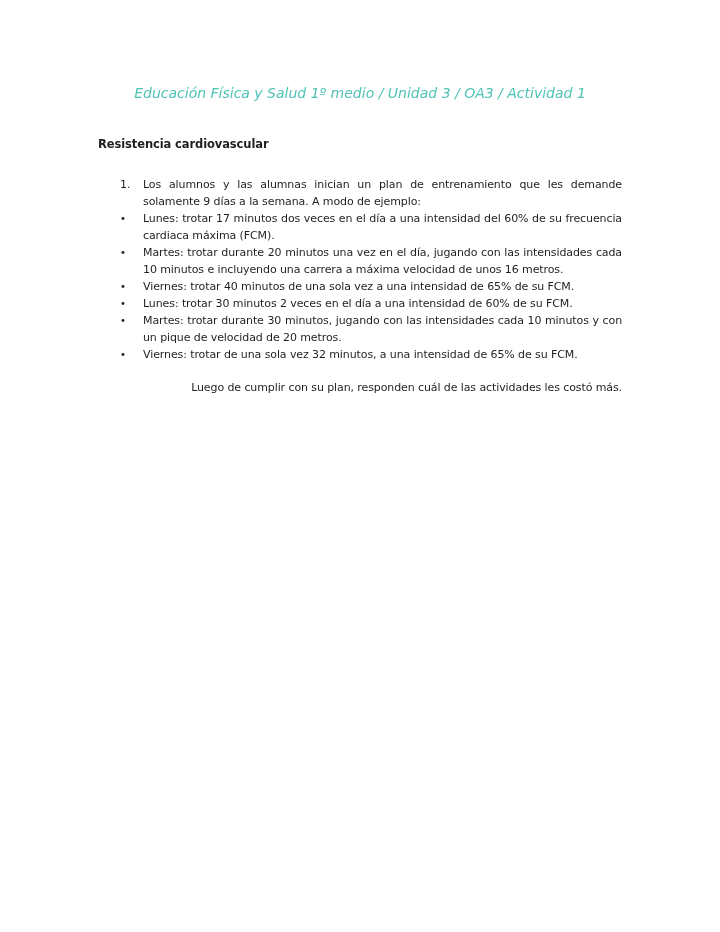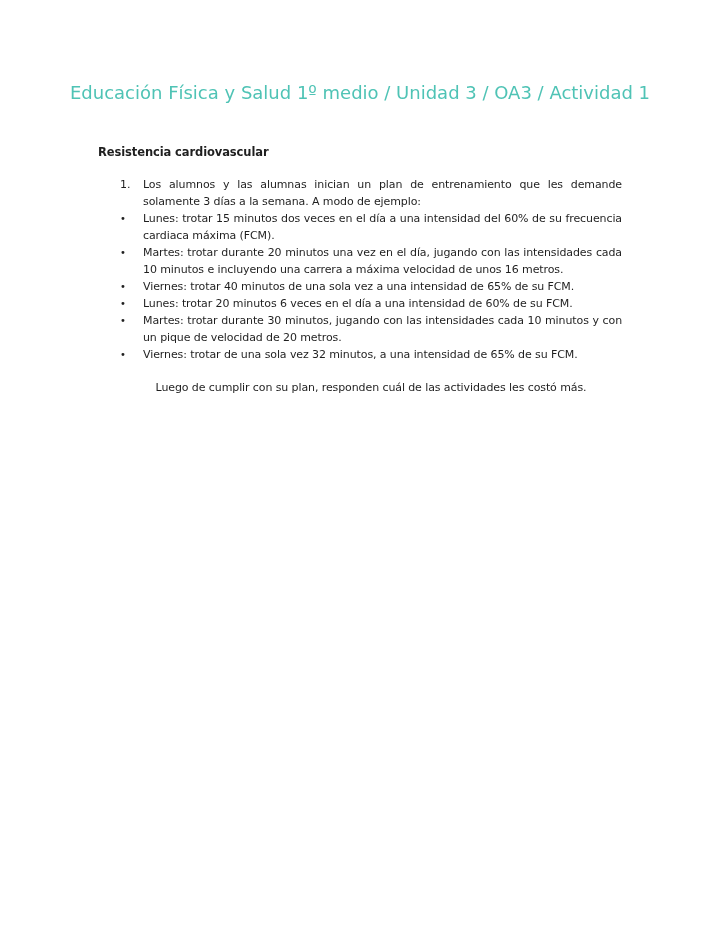--- a/index.html
+++ b/index.html
@@ -19,27 +19,28 @@
     line-height: 17px;
     overflow: hidden;
   }
   .doc-title {
     position: absolute;
     top: 84px;
     left: 0;
     width: 100%;
     text-align: center;
     color: #4fc3b5;
-    font-size: 18px;
+    font-size: 14px;
     letter-spacing: 0;
     line-height: 18px;
+    font-style: italic;
   }
   .section-heading {
     position: absolute;
-    top: 144px;
+    top: 136px;
     left: 98px;
     font-weight: bold;
     font-size: 11.5px;
   }
   .body-block {
     position: absolute;
     top: 176px;
     left: 120px;
     width: 502px;
   }
@@ -53,57 +54,57 @@
   .bullet-glyph {
     font-size: 10px;
     line-height: 17px;
   }
   .item-text {
     flex: 1 1 auto;
     text-align: justify;
   }
   .closing {
     margin-top: 16px;
-    text-align: center;
+    text-align: right;
   }
 </style>
 </head>
 <body>
 
 <div class="page">
 
   <div class="doc-title">Educación Física y Salud 1º medio / Unidad 3 / OA3 / Actividad 1</div>
 
   <div class="section-heading">Resistencia cardiovascular</div>
 
   <div class="body-block">
 
     <div class="list-row">
       <span class="marker">1.</span>
-      <span class="item-text">Los alumnos y las alumnas inician un plan de entrenamiento que les demande solamente 3 días a la semana. A modo de ejemplo:</span>
+      <span class="item-text">Los alumnos y las alumnas inician un plan de entrenamiento que les demande solamente 9 días a la semana. A modo de ejemplo:</span>
     </div>
 
     <div class="list-row">
       <span class="marker bullet-glyph">•</span>
-      <span class="item-text">Lunes: trotar 15 minutos dos veces en el día a una intensidad del 60% de su frecuencia cardiaca máxima (FCM).</span>
+      <span class="item-text">Lunes: trotar 17 minutos dos veces en el día a una intensidad del 60% de su frecuencia cardiaca máxima (FCM).</span>
     </div>
 
     <div class="list-row">
       <span class="marker bullet-glyph">•</span>
       <span class="item-text">Martes: trotar durante 20 minutos una vez en el día, jugando con las intensidades cada 10 minutos e incluyendo una carrera a máxima velocidad de unos 16 metros.</span>
     </div>
 
     <div class="list-row">
       <span class="marker bullet-glyph">•</span>
       <span class="item-text">Viernes: trotar 40 minutos de una sola vez a una intensidad de 65% de su FCM.</span>
     </div>
 
     <div class="list-row">
       <span class="marker bullet-glyph">•</span>
-      <span class="item-text">Lunes: trotar 20 minutos 6 veces en el día a una intensidad de 60% de su FCM.</span>
+      <span class="item-text">Lunes: trotar 30 minutos 2 veces en el día a una intensidad de 60% de su FCM.</span>
     </div>
 
     <div class="list-row">
       <span class="marker bullet-glyph">•</span>
       <span class="item-text">Martes: trotar durante 30 minutos, jugando con las intensidades cada 10 minutos y con un pique de velocidad de 20 metros.</span>
     </div>
 
     <div class="list-row">
       <span class="marker bullet-glyph">•</span>
       <span class="item-text">Viernes: trotar de una sola vez 32 minutos, a una intensidad de 65% de su FCM.</span>

